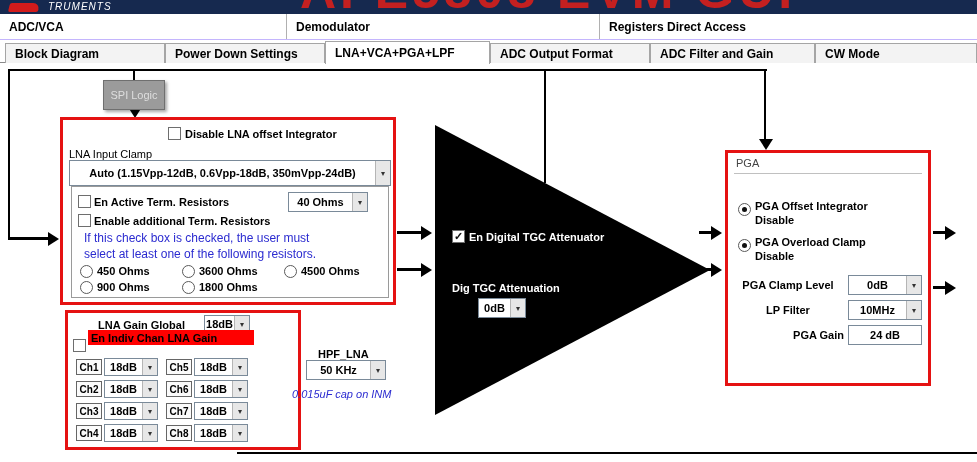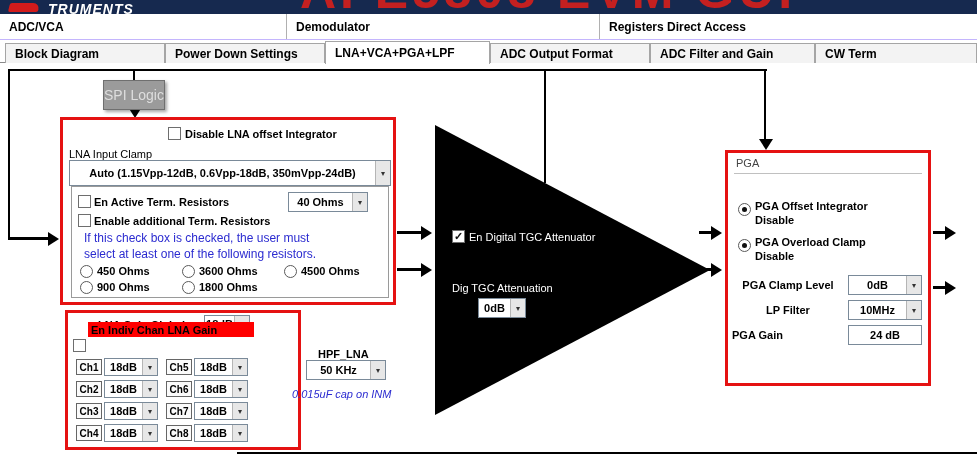--- a/index.html
+++ b/index.html
@@ -3,38 +3,38 @@
 <meta charset="utf-8">
 <style>
   *{margin:0;padding:0;box-sizing:border-box}
   html,body{background:#fff}
   body{font-family:"Liberation Sans",sans-serif;color:#000}
   .stage{position:relative;width:977px;height:462px;background:#fff;overflow:hidden}
 
   
   .banner{position:absolute;left:0;top:0;width:977px;height:14px;background:#16294f;overflow:hidden}
   .ti-frag{position:absolute;left:9px;top:3px;width:30px;height:9px;background:#d21b1b;border-radius:2px 7px 2px 2px;transform:skewX(-14deg)}
-  .brand{position:absolute;left:48px;top:1px;color:#fff;font-size:14px;font-weight:bold;font-style:italic;letter-spacing:1px;white-space:nowrap}
+  .brand{position:absolute;left:48px;top:1px;color:#fff;font-size:10px;font-weight:normal;font-style:italic;letter-spacing:1px;white-space:nowrap}
   .crop-title{position:absolute;left:300px;top:-38px;font-size:50px;font-weight:bold;color:#c42020;white-space:nowrap;letter-spacing:4px}
 
   
   .tabs1{position:absolute;left:0;top:14px;width:977px;height:26px;background:#fff;border-bottom:5px solid #c4b5fd}
   .tab1{position:absolute;top:0;height:25px;display:flex;align-items:center;padding-left:9px;font-size:12px;font-weight:bold;border-right:1px solid #b0b0b0;background:#fff;white-space:nowrap}
 
   
   .tabs2{position:absolute;left:0;top:41px;width:977px;height:22px;border-bottom:1px solid #8a8a8a;background:#fff}
   .tab2{position:absolute;top:2px;height:20px;background:#f3f3f3;border:1px solid #a5a5a5;border-bottom:none;display:flex;align-items:center;padding-left:9px;font-size:12px;font-weight:bold;white-space:nowrap}
   .tab2.sel{top:0;height:23px;background:#fff;z-index:3}
 
   
   .wire{position:absolute;background:#000}
   .ah-r{position:absolute;width:0;height:0;border-top:7px solid transparent;border-bottom:7px solid transparent;border-left:11px solid #000}
   .ah-d{position:absolute;width:0;height:0;border-left:7px solid transparent;border-right:7px solid transparent;border-top:11px solid #000}
 
-  .spi{position:absolute;left:103px;top:80px;width:62px;height:30px;background:#9b9b9b;border:1px solid #6f6f6f;box-shadow:2px 2px 3px rgba(0,0,0,.35);color:#dedede;font-size:14px;display:flex;align-items:center;justify-content:center;white-space:nowrap}
+  .spi{position:absolute;left:103px;top:80px;width:62px;height:30px;background:#9b9b9b;border:1px solid #6f6f6f;box-shadow:2px 2px 3px rgba(0,0,0,.35);color:#dedede;font-size:11px;display:flex;align-items:center;justify-content:center;white-space:nowrap}
 
   .redbox{position:absolute;border:3px solid #e51212;background:#fff}
   #panel-clamp{left:60px;top:117px;width:336px;height:188px}
   #panel-gain{left:65px;top:310px;width:236px;height:140px}
   #panel-pga{left:725px;top:150px;width:206px;height:236px}
 
   .lbl{position:absolute;font-size:11px;font-weight:bold;white-space:nowrap}
   .lbl.n{font-weight:normal}
   .note{position:absolute;font-size:12px;color:#2b2bd0;white-space:nowrap}
   .note2{position:absolute;font-size:11px;color:#2b2bd0;font-style:italic;white-space:nowrap}
@@ -48,21 +48,21 @@
   .dd-t{flex:1;display:flex;align-items:center;justify-content:center;font-size:11px;font-weight:bold;padding:0 2px;white-space:nowrap;overflow:hidden}
   .dd-a{width:15px;background:#e7e7e7;border-left:1px solid #b5b5b5;display:flex;align-items:center;justify-content:center;font-size:8px;color:#333}
   .dd-a::after{content:"\25BE"}
 
   .innerbox{position:absolute;border:1px solid #9a9a9a;background:#fff}
   .chbtn{position:absolute;width:26px;height:16px;background:#fbfbfb;border:1px solid #666;font-size:10px;font-weight:bold;display:flex;align-items:center;justify-content:center}
   .redlabel{position:absolute;background:#ff0000;color:#000;font-size:11px;font-weight:bold;display:flex;align-items:center;padding-left:3px;white-space:nowrap}
   .valbox{position:absolute;border:1px solid #7a8a99;background:#fff;display:flex;align-items:center;justify-content:center;font-size:11px;font-weight:bold}
 
   .tri{position:absolute;left:435px;top:125px;width:0;height:0;border-top:145px solid transparent;border-bottom:145px solid transparent;border-left:275px solid #000}
-  .wlbl{position:absolute;color:#fff;font-size:11px;font-weight:normal;white-space:nowrap}
+  .wlbl{position:absolute;color:#fff;font-size:11px;font-weight:bold;white-space:nowrap}
   .sep{position:absolute;background:#c0c0c0;height:1px}
 </style>
 </head>
 <body>
 
 <div class="stage">
 
   <div class="banner">
     <div class="ti-frag"></div>
     <div class="brand">TRUMENTS</div>
@@ -74,21 +74,21 @@
     <div class="tab1" style="left:600px;width:377px;border-right:none">Registers Direct Access</div>
     <div class="tab1" style="left:287px;width:313px">Demodulator</div>
   </div>
 
   <div class="tabs2">
     <div class="tab2" style="left:5px;width:160px">Block Diagram</div>
     <div class="tab2" style="left:165px;width:160px">Power Down Settings</div>
     <div class="tab2 sel" style="left:325px;width:165px">LNA+VCA+PGA+LPF</div>
     <div class="tab2" style="left:490px;width:160px">ADC Output Format</div>
     <div class="tab2" style="left:650px;width:165px">ADC Filter and Gain</div>
-    <div class="tab2" style="left:815px;width:162px">CW Term</div>
+    <div class="tab2" style="left:815px;width:162px">CW Mode</div>
   </div>
 
   <div class="wire" style="left:8px;top:69px;width:759px;height:2px"></div>
   <div class="wire" style="left:8px;top:69px;width:2px;height:170px"></div>
   <div class="wire" style="left:8px;top:237px;width:42px;height:3px"></div>
   <div class="ah-r" style="left:48px;top:232px"></div>
   <div class="wire" style="left:133px;top:71px;width:2px;height:9px"></div>
   <div class="wire" style="left:133px;top:102px;width:2px;height:8px"></div>
   <div class="ah-d" style="left:128px;top:107px"></div>
   <div class="wire" style="left:544px;top:71px;width:2px;height:112px"></div>
@@ -151,21 +151,21 @@
     </div>
   </div>
 
   <div class="redbox" id="panel-gain">
     <div class="lbl" style="left:30px;top:6px">LNA Gain Global</div>
     <div class="dd" style="left:136px;top:2px;width:46px;height:18px">
       <span class="dd-t">18dB</span>
       <span class="dd-a"></span>
     </div>
     <span class="cb" style="left:5px;top:26px"></span>
-    <div class="redlabel" style="left:20px;top:9px;width:166px;height:15px">En Indiv Chan LNA Gain</div>
+    <div class="redlabel" style="left:20px;top:17px;width:166px;height:15px">En Indiv Chan LNA Gain</div>
 
     <div class="chbtn" style="left:8px;top:46px">Ch1</div>
     <div class="dd" style="left:36px;top:45px;width:54px;height:18px">
         <span class="dd-t">18dB</span>
         <span class="dd-a"></span>
       </div>
     <div class="chbtn" style="left:98px;top:46px">Ch5</div>
     <div class="dd" style="left:126px;top:45px;width:54px;height:18px">
         <span class="dd-t">18dB</span>
         <span class="dd-a"></span>
@@ -224,17 +224,17 @@
     <div class="lbl" style="left:4px;top:126px;width:112px;text-align:center">PGA Clamp Level</div>
     <div class="dd" style="left:120px;top:122px;width:74px">
       <span class="dd-t">0dB</span>
       <span class="dd-a"></span>
     </div>
     <div class="lbl" style="left:4px;top:151px;width:112px;text-align:center">LP Filter</div>
     <div class="dd" style="left:120px;top:147px;width:74px">
       <span class="dd-t">10MHz</span>
       <span class="dd-a"></span>
     </div>
-    <div class="lbl" style="left:4px;top:176px;width:112px;text-align:left">PGA Gain</div>
+    <div class="lbl" style="left:4px;top:176px;width:112px;text-align:right">PGA Gain</div>
     <div class="valbox" style="left:120px;top:172px;width:74px;height:20px">24 dB</div>
   </div>
 
 </div>
 
 </body></html>

